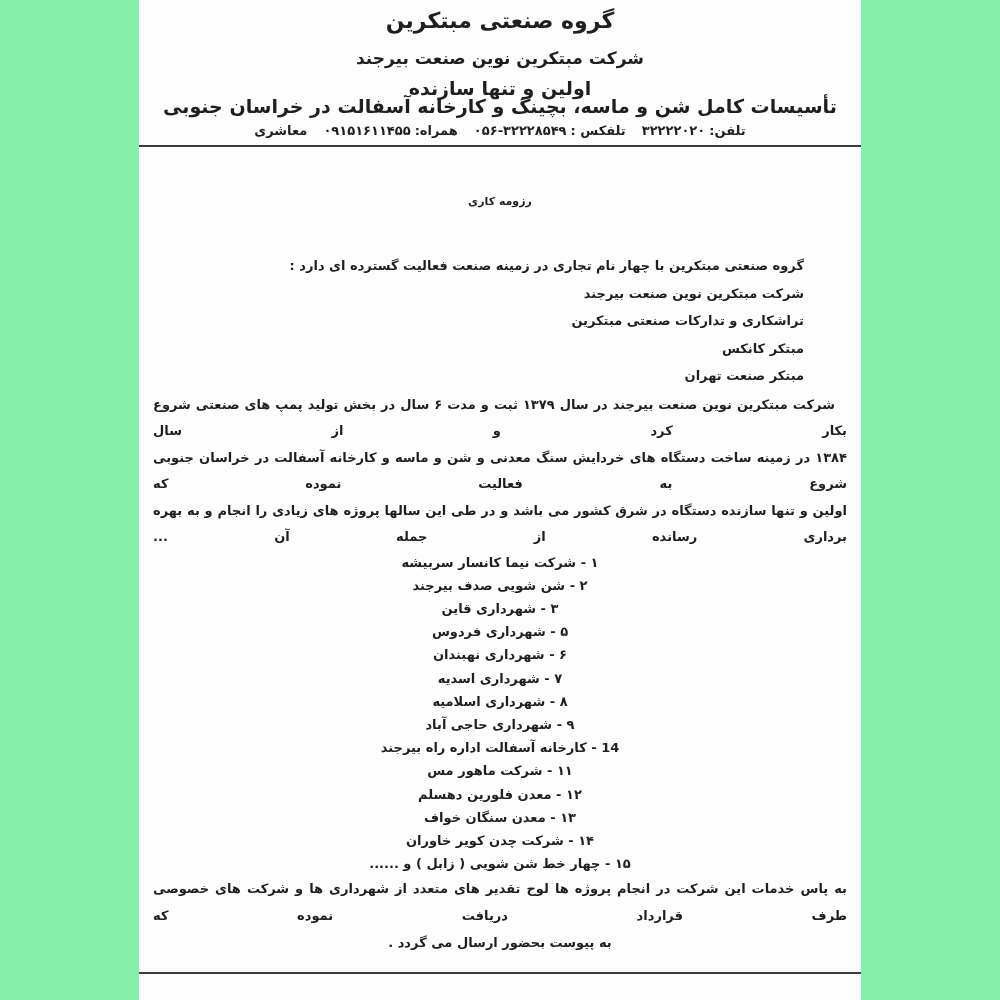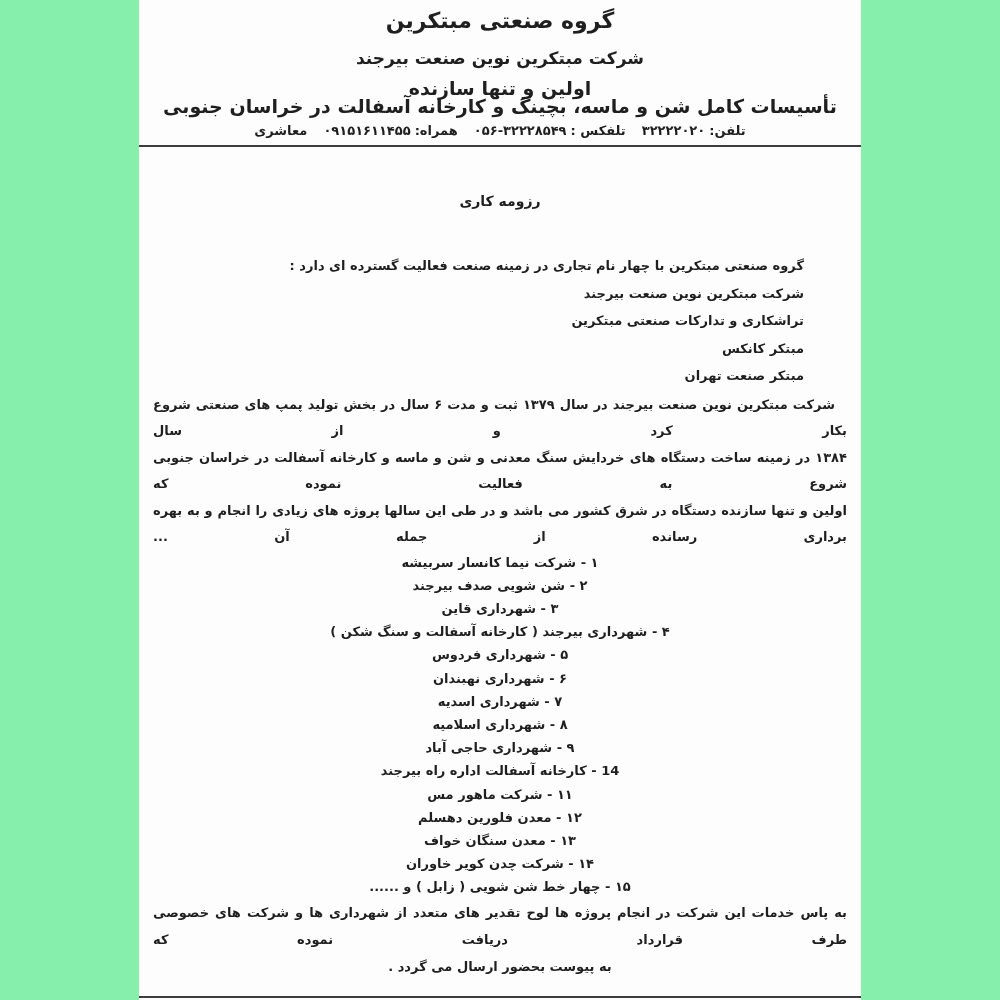--- a/index.html
+++ b/index.html
@@ -21,21 +21,21 @@
   .doc-subtitle{font-size:17px;font-weight:700;line-height:24px;margin-top:10px;text-align:center;}
   .tagline{font-size:19px;font-weight:700;line-height:18px;text-align:center;}
   .tagline-first{margin-top:9px;}
   .contact-row{
     margin-top:7px;font-size:13px;line-height:17px;font-weight:700;
     display:flex;justify-content:center;gap:16px;direction:rtl;
   }
   .pair .lbl{margin-left:4px;}
   .divider{border:0;border-top:2px solid #3d3d3d;margin:6px -14px 0 -14px;}
   .divider-bottom{margin-top:16px;}
-  .resume-heading{margin-top:44px;font-size:14px;font-weight:700;line-height:21px;text-align:center;}
+  .resume-heading{margin-top:44px;font-size:11px;font-weight:700;line-height:21px;text-align:center;}
   .intro-block{margin-top:40px;padding-left:0;padding-right:43px;line-height:27.5px;text-align:right;}
   .history{margin-top:2px;line-height:26.5px;}
   .jline{text-align:justify;text-align-last:justify;text-justify:inter-word;}
   .history .indent{text-indent:12px;}
   .projects{line-height:23.2px;text-align:center;}
   .closing{line-height:27px;}
   .closing .centered-last{text-align:center;text-align-last:center;}
 </style>
 </head>
 <body>
@@ -72,21 +72,20 @@
       <div class="history">
         <div class="jline indent">شرکت مبتکرین نوین صنعت بیرجند در سال ۱۳۷۹ ثبت  و مدت ۶ سال در بخش تولید پمپ های صنعتی شروع بکار کرد و از سال</div>
         <div class="jline">۱۳۸۴ در زمینه ساخت دستگاه های خردایش  سنگ معدنی و شن و ماسه و کارخانه آسفالت در خراسان جنوبی شروع به فعالیت نموده که</div>
         <div class="jline">اولین و تنها سازنده دستگاه در شرق کشور می باشد و در طی این سالها پروژه های زیادی را انجام و به بهره برداری رسانده از جمله آن ...</div>
       </div>
 
       <div class="projects">
         <div>۱ - شرکت نیما کانسار سربیشه</div>
         <div>۲ - شن شویی صدف بیرجند</div>
         <div>۳ - شهرداری قاین</div>
-        <div>۴ - شهرداری بیرجند ( کارخانه آسفالت و سنگ شکن )</div>
         <div>۵ - شهرداری فردوس</div>
         <div>۶ - شهرداری نهبندان</div>
         <div>۷ - شهرداری اسدیه</div>
         <div>۸ - شهرداری اسلامیه</div>
         <div>۹ - شهرداری حاجی آباد</div>
         <div>14 - کارخانه آسفالت اداره راه بیرجند</div>
         <div>۱۱ - شرکت ماهور مس</div>
         <div>۱۲ - معدن فلورین دهسلم</div>
         <div>۱۳ - معدن سنگان خواف</div>
         <div>۱۴ - شرکت چدن کویر خاوران</div>

